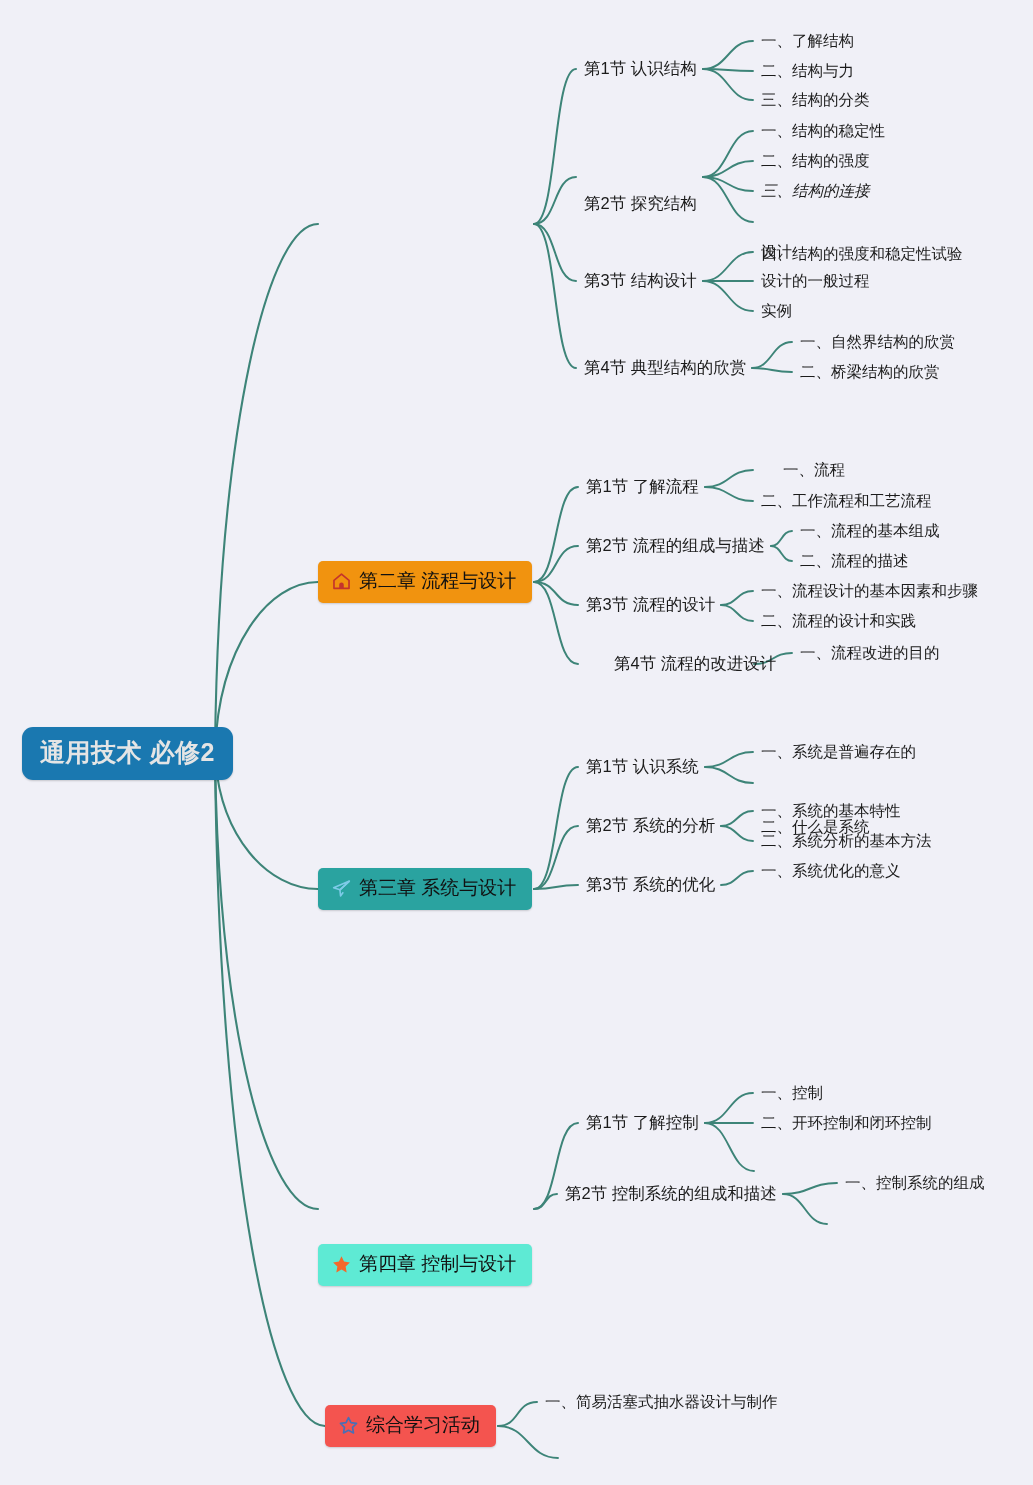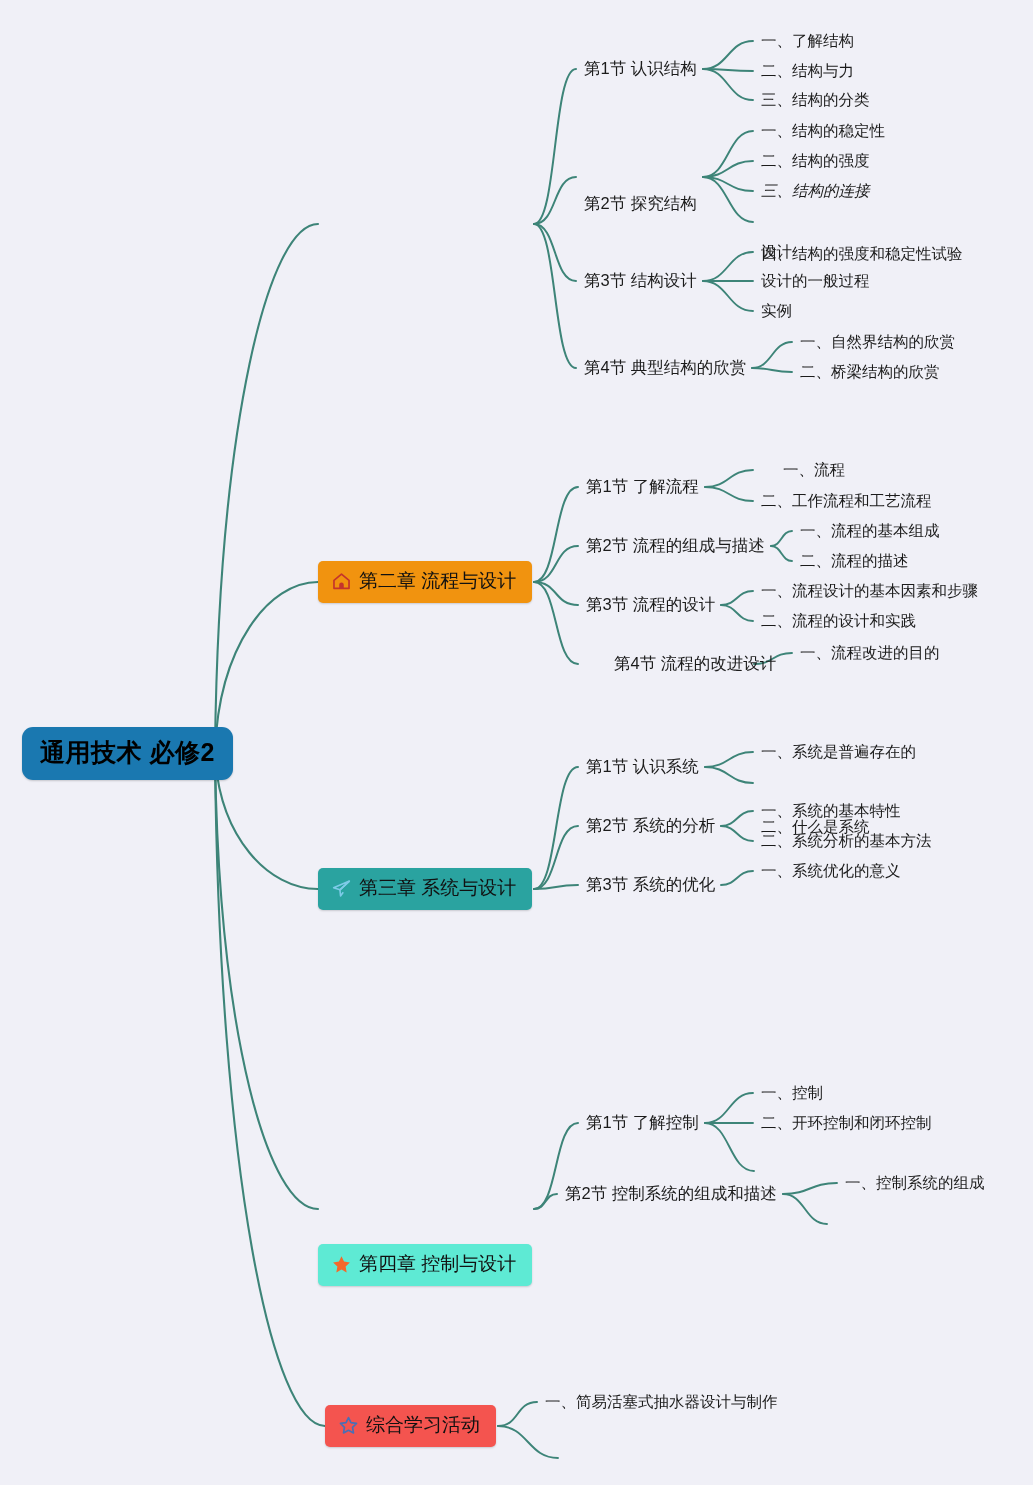--- a/index.html
+++ b/index.html
@@ -29,21 +29,21 @@
     box-sizing: border-box;
     white-space: nowrap;
     display: flex;
     align-items: center;
   }
   
   .root {
     background: #1a78b0;
     border-radius: 11px;
     padding: 9px 18px 11px 18px;
-    color: #000000;
+    color: #e5e5e5;
     font-size: 25px;
     font-weight: bold;
     letter-spacing: 0.5px;
     box-shadow: 0 1px 2px rgba(0,0,0,0.18);
   }
   
   .chapter {
     border-radius: 5px;
     padding: 7px 16px 9px 12px;
     color: #111111;

